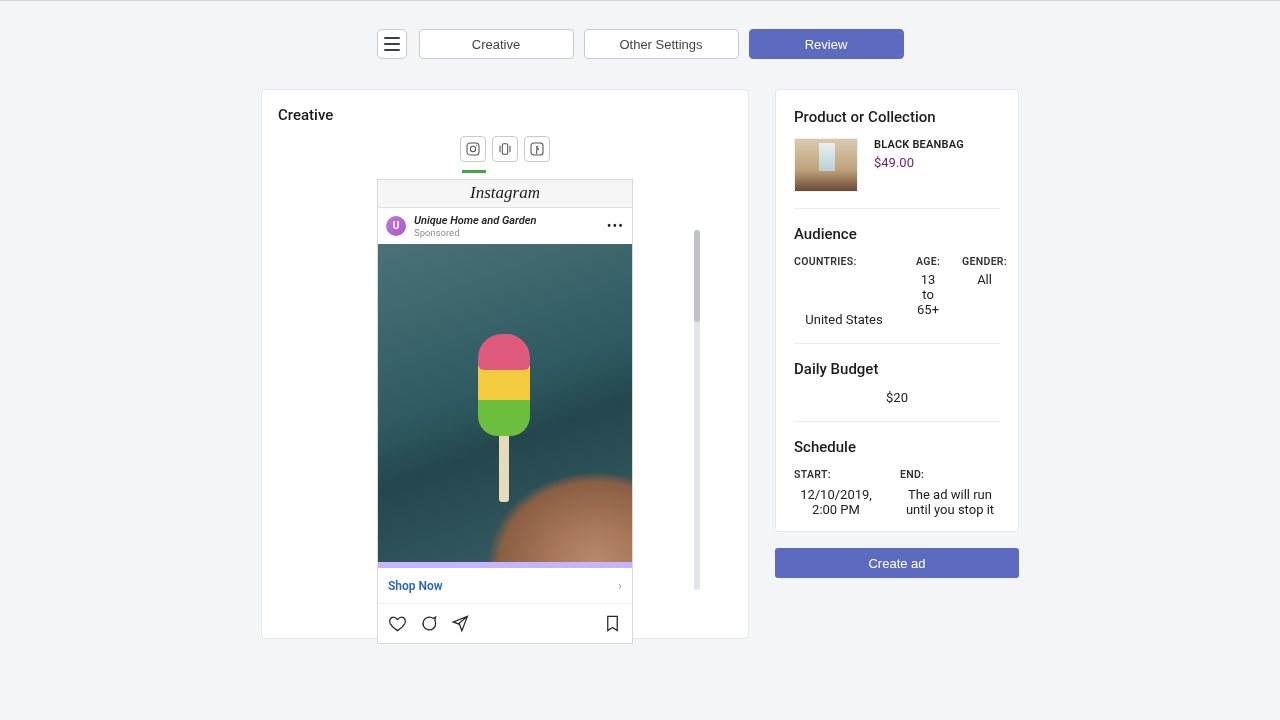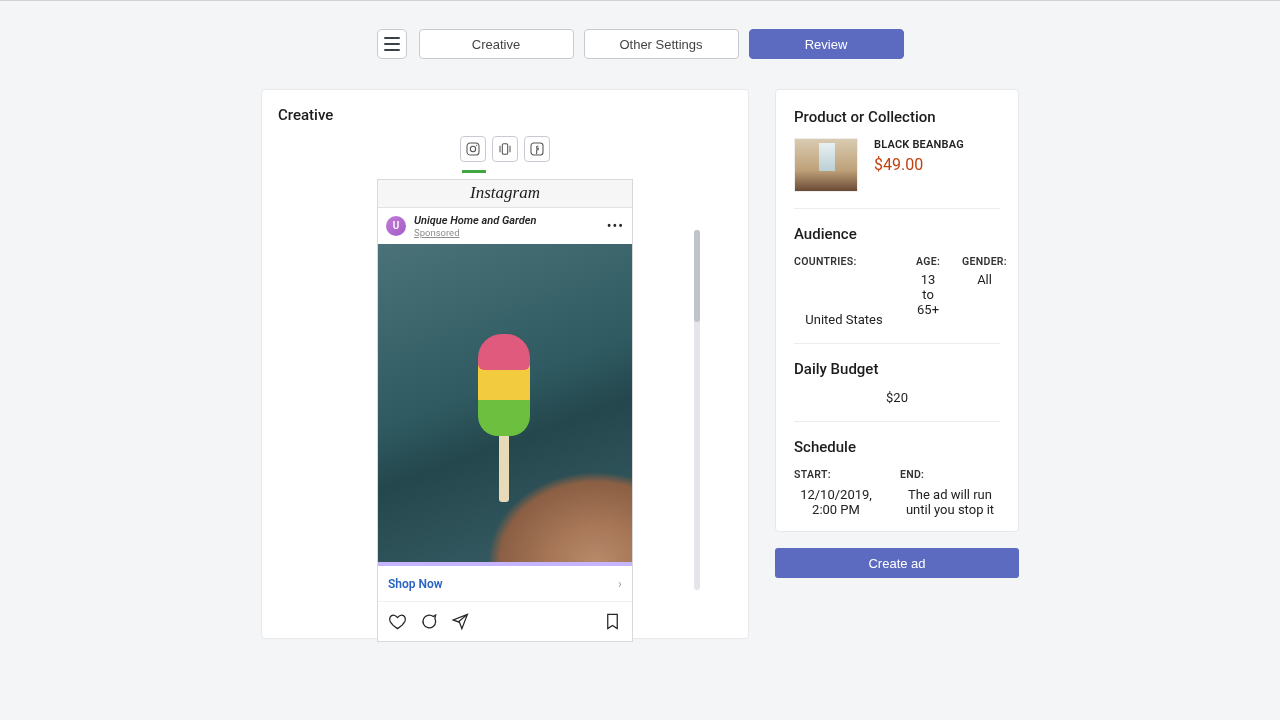--- a/index.html
+++ b/index.html
@@ -126,21 +126,21 @@
     gap: 8px;
   }
   .ig-avatar {
     width: 20px; height: 20px;
     border-radius: 50%;
     background: linear-gradient(135deg,#c27bd6,#a25cc7);
     color:#fff; font-size:10px; font-weight:600;
     display:flex;align-items:center;justify-content:center;
   }
   .ig-name { font-size: 11px; font-weight:600; color:#262626; line-height:1.2;font-style:italic; }
-  .ig-spons { font-size: 9.5px; color:#8e8e8e; line-height:1.2;text-decoration:underline; }
+  .ig-spons { font-size: 9.5px; color:#8e8e8e; line-height:1.2; }
   .ig-dots { margin-left:auto; font-size:14px; letter-spacing:1px; color:#262626; cursor:pointer; }
   .ig-image {
     width: 254px; height: 318px;
     position: relative;
     overflow: hidden;
   }
   .pop-bg {
     position:absolute; inset:0;
     background: linear-gradient(160deg,#4a7278 0%, #2f5a61 45%, #24474d 60%, #3a6067 100%);
   }
@@ -168,21 +168,21 @@
     width:52px; height:38px; background:#f3cb3e;
   }
   .pop-pink {
     position:absolute; left:100px; top:90px;
     width:52px; height:36px; background:#e05a7d;
     border-radius: 24px 24px 6px 6px;
   }
   .ig-cta {
     display:flex; align-items:center; justify-content:space-between;
     padding: 10px 10px;
-    border-top:4px solid #c4b5fd;
+    border-top:6px solid #c4b5fd;
     border-bottom:1px solid #efefef;
   }
   .ig-cta-text { color:#2964c2; font-size:12px; font-weight:600; }
   .ig-cta-chev { color:#9aa0aa; font-size:13px; }
   .ig-actions {
     display:flex; align-items:center; gap:12px;
     padding: 10px 10px;
   }
   .ig-actions .spacer { flex:1; }
   .ig-actions svg { width:19px; height:19px; stroke:#262626; fill:none; stroke-width:1.6; }
@@ -211,21 +211,21 @@
     width: 64px; height: 54px;
     border: 1px solid #eee;
     background: linear-gradient(#d9cbb1 0%, #bfa179 60%, #6a4a36 100%);
     position:relative; overflow:hidden;
   }
   .prod-thumb::before{
     content:""; position:absolute; left:24px; top:4px; width:16px; height:28px;
     background: linear-gradient(#e8f0f2,#b9d0d4);
   }
   .prod-name { font-size:11px; font-weight:600; letter-spacing:.2px; color:#222; }
-  .prod-price { font-size:16px; color:#c2410c; margin-top:4px; }
+  .prod-price { font-size:13px; color:#701a75; margin-top:4px; }
   .divider { border:none; border-top:1px solid #ececf0; margin:16px 0; }
   .lbl-cols { display:flex; gap:22px; }
   .lbl-col { display:flex; flex-direction:column; gap:4px; }
   .lbl-col.grow { min-width: 100px; gap: 44px; }
   .lbl { font-size:10.5px; font-weight:600; letter-spacing:.3px; color:#333; }
   .val { font-size:13px; color:#222;text-align:center; }
   .sched-cols { display:flex; gap:22px; }
   .sched-col { display:flex; flex-direction:column; gap:6px; max-width:104px; }
   .sched-col.end { max-width: 100px; }
   .create-btn {

